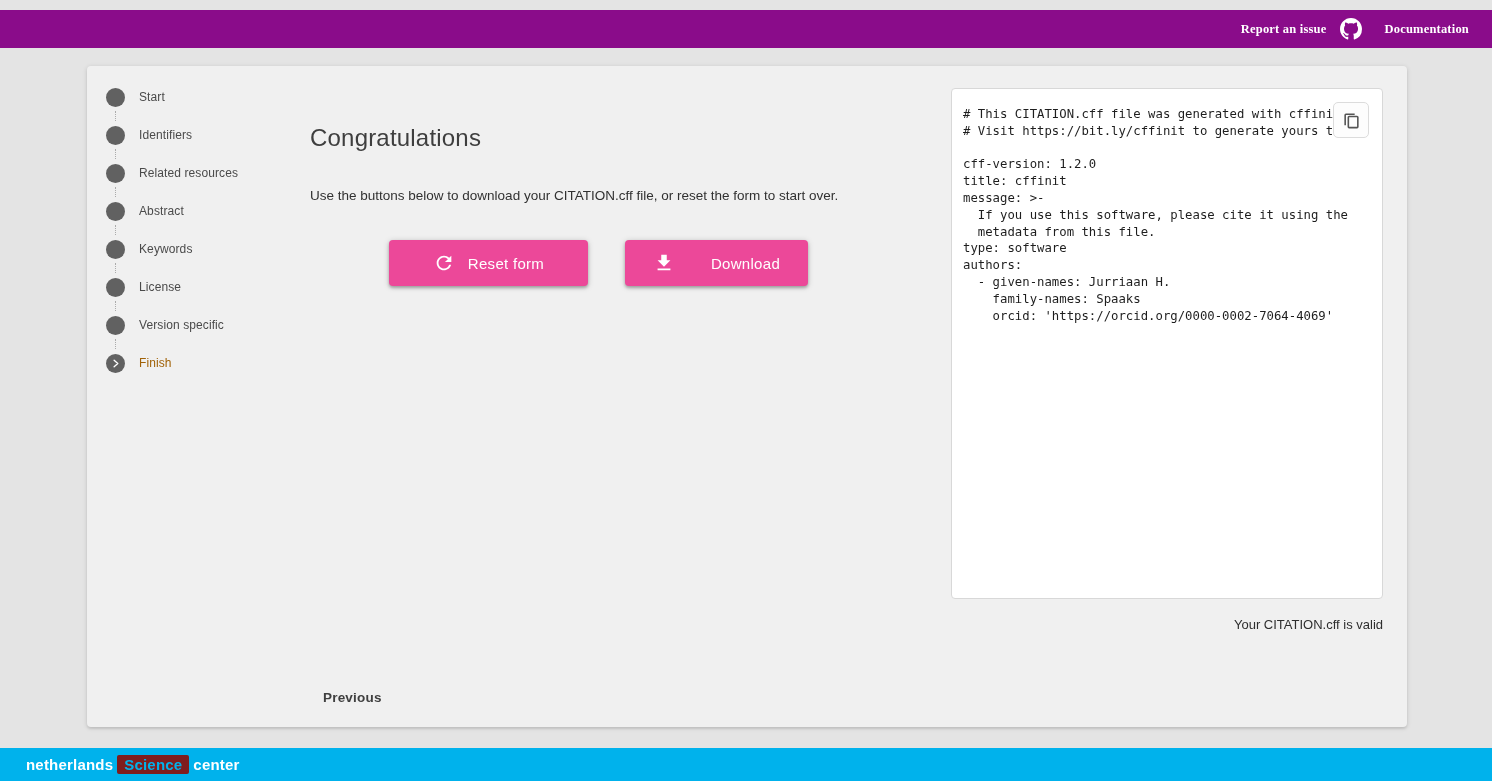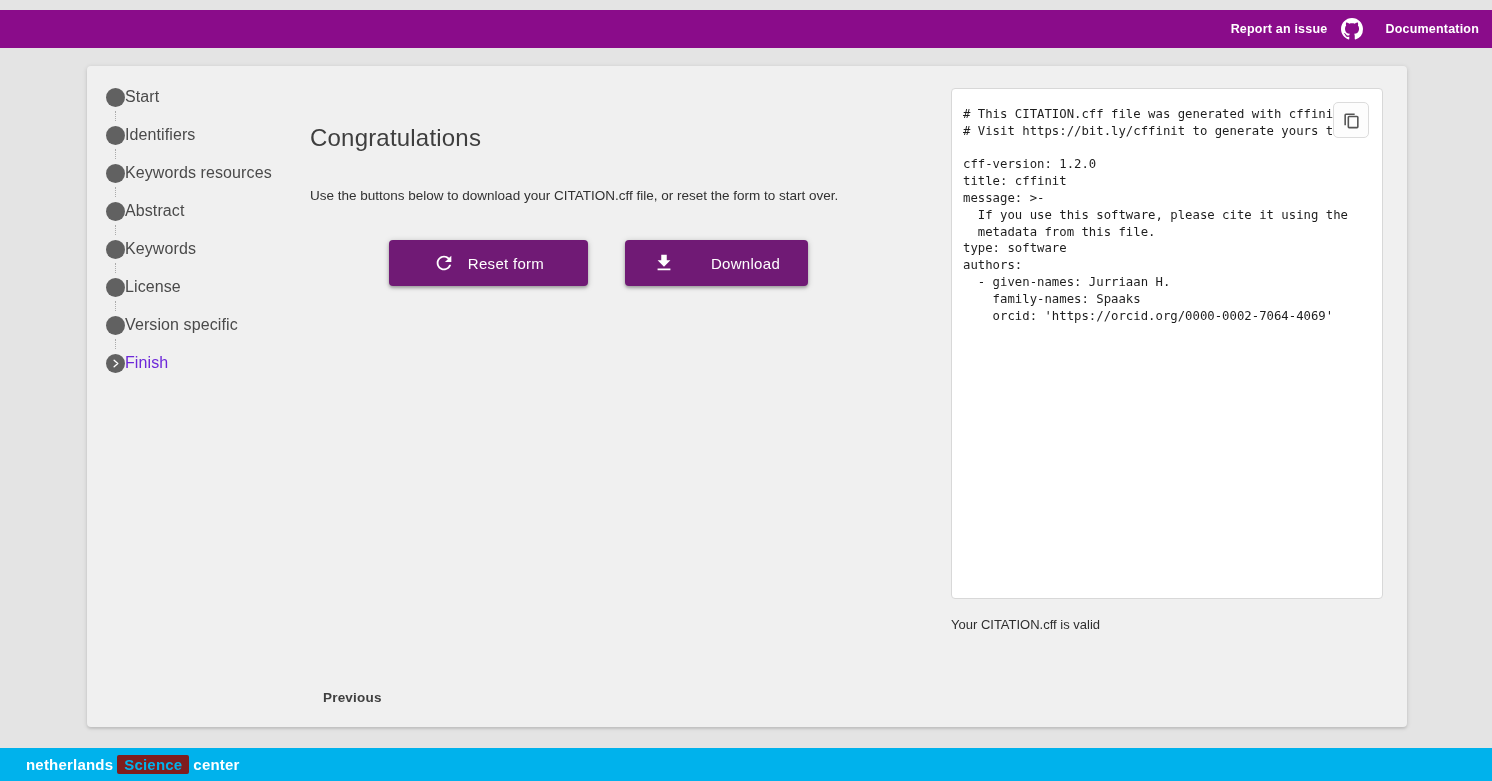--- a/index.html
+++ b/index.html
@@ -10,21 +10,21 @@
     font-family:"Liberation Sans", sans-serif;
     overflow:hidden;
     color:#3c3c3c;
   }
 
   
   .topbar {
     position:absolute; left:0; top:10px; width:1492px; height:38px;
     background:#8a0c8a;
     display:flex; align-items:center; justify-content:flex-end;
-    padding-right:13px; gap:22px;
+    padding-right:23px; gap:22px;font-family:Liberation Serif, serif;
   }
   .topbar a {
     color:#ffffff; font-size:12.5px; font-weight:700; text-decoration:none;
     letter-spacing:.2px; cursor:pointer;
   }
   .gh-icon { width:22px; height:22px; display:block; cursor:pointer; margin-left:-8px; }
   .gh-icon svg { width:22px; height:22px; fill:#ffffff; display:block; }
 
   
   .card {
@@ -42,35 +42,35 @@
   .step:not(:first-child)::before {
     content:""; position:absolute; left:9px; top:-5px; height:10px;
     border-left:1px dotted #ababab;
   }
   .step-dot {
     width:19px; height:19px; border-radius:50%; background:#616161;
     flex:0 0 19px; display:flex; align-items:center; justify-content:center;
   }
   .step-dot svg { width:11px; height:11px; display:none; }
   .step.active .step-dot svg { display:block; }
-  .step-label { font-size:16px; color:#4a4a4a; letter-spacing:.1px; }
-  .step.active .step-label { color:#6d28d9; }
+  .step-label { margin-left:14px; font-size:12px; color:#4a4a4a; letter-spacing:.1px; }
+  .step.active .step-label { color:#a16207; }
 
   
   .congrats-title {
     position:absolute; left:223px; top:58px;
     font-size:24px; color:#3e3e3e; letter-spacing:.2px;
   }
   .instruction {
     position:absolute; left:223px; top:122px;
     font-size:13.5px; color:#313131;
   }
   .btn-row { position:absolute; left:302px; top:174px; display:flex; gap:37px; }
   .gbtn {
-    height:46px; background:#701a75; color:#ffffff; border:none; border-radius:4px;
+    height:46px; background:#ec4899; color:#ffffff; border:none; border-radius:4px;
     display:flex; align-items:center; justify-content:center; gap:13px;
     font-family:"Liberation Sans", sans-serif;
     font-size:15px; letter-spacing:.3px; cursor:pointer;
     box-shadow:0 2px 3px rgba(0,0,0,.25), 0 1px 6px rgba(0,0,0,.18);
   }
   .gbtn svg { width:22px; height:22px; fill:#ffffff; display:block; }
   .btn-reset { width:199px; }
   .btn-download { width:183px;gap:36px; }
 
   .previous-btn {
@@ -94,21 +94,21 @@
   }
   .copy-btn {
     position:absolute; top:13px; right:13px; width:36px; height:36px;
     background:#fdfdfd; border:1px solid #dcdcdc; border-radius:5px;
     display:flex; align-items:center; justify-content:center; cursor:pointer;
   }
   .copy-btn svg { width:19px; height:19px; fill:none; stroke:#555; stroke-width:2; }
 
   .valid-msg {
     position:absolute; left:864px; top:551px; width:432px;
-    text-align:left; font-size:13px; color:#2e2e2e; font-weight:500;
+    text-align:right; font-size:13px; color:#2e2e2e; font-weight:500;
   }
 
   
   .footer {
     position:absolute; left:0; bottom:0; width:1492px; height:33px;
     background:#00b2ec; display:flex; align-items:center; padding-left:26px;
   }
   .brand { display:flex; align-items:center; font-size:15px; font-weight:700; color:#ffffff; letter-spacing:.2px; }
   .brand-box {
     background:#7f1d1d; color:#00b2ec; border-radius:2px;
@@ -140,21 +140,21 @@
       <div class="step">
       <span class="step-dot">
         
       </span>
       <span class="step-label">Identifiers</span>
     </div>
       <div class="step">
       <span class="step-dot">
         
       </span>
-      <span class="step-label">Keywords resources</span>
+      <span class="step-label">Related resources</span>
     </div>
       <div class="step">
       <span class="step-dot">
         
       </span>
       <span class="step-label">Abstract</span>
     </div>
       <div class="step">
       <span class="step-dot">
         

